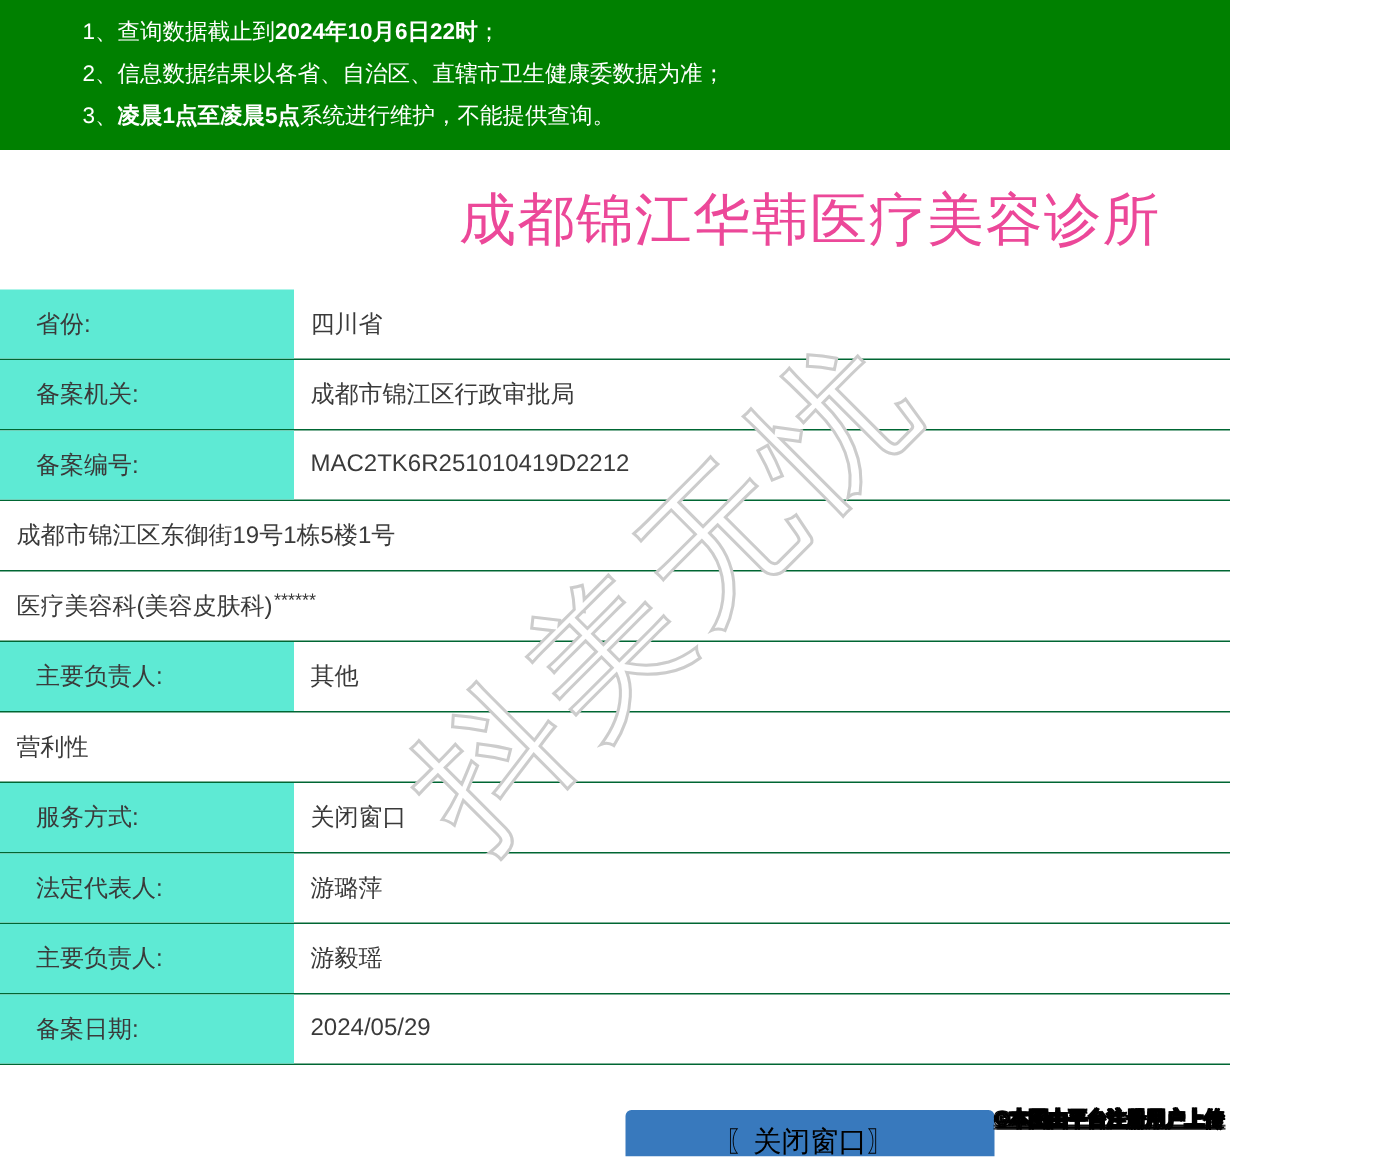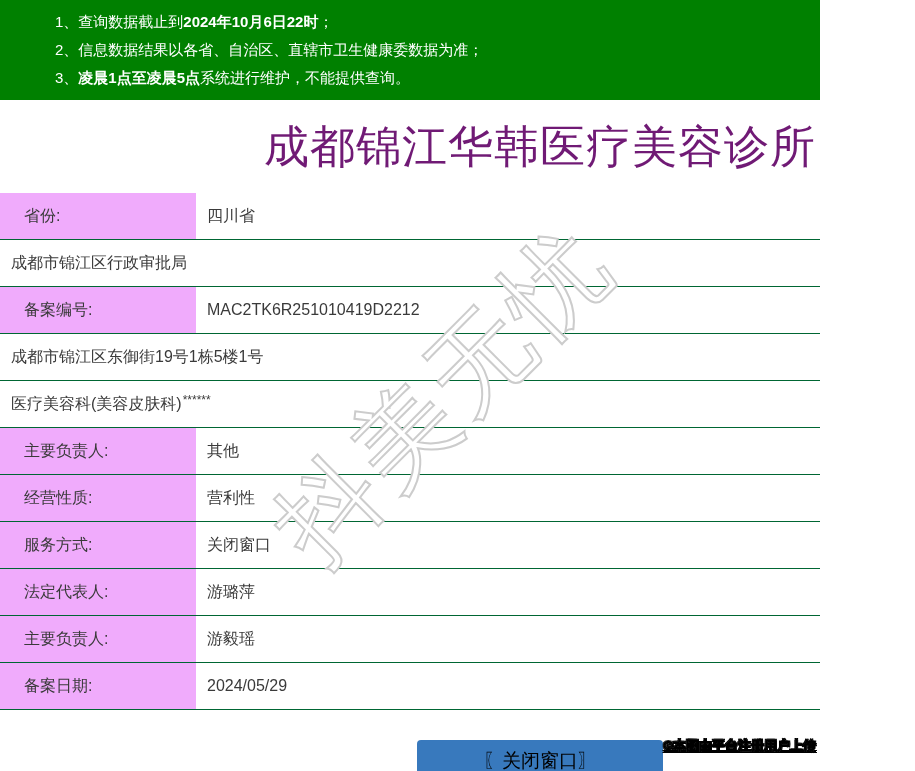--- a/index.html
+++ b/index.html
@@ -31,40 +31,40 @@
   .banner b { font-weight: bold; }
 
   
   .title-wrap {
     height: 93px;
     display: flex;
     align-items: center;
     justify-content: center;
   }
   .title {
-    font-size: 45px;
+    font-size: 38px;
     font-weight: 400;
-    color: #701a75;
+    color: #ec4899;
     letter-spacing: 1px;
   }
 
   
   .info-table { width: 100%; }
   .trow {
     display: flex;
     align-items: stretch;
     min-height: 47px;
     border-bottom: 1.5px solid #006633;
     font-size: 16px;
     color: #3a3a3a;
   }
   .tlabel {
     width: 196px;
     flex: 0 0 196px;
-    background: #f0abfc;
+    background: #5eead4;
     display: flex;
     align-items: center;
     padding-left: 24px;
   }
   .tvalue {
     flex: 1;
     display: flex;
     align-items: center;
     padding-left: 11px;
   }
@@ -145,20 +145,21 @@
 
     <div class="info-table">
       <div class="trow">
         <div class="tlabel">省份:</div>
         <div class="tvalue">
             <span>四川省</span>
             <sup></sup>
           </div>
       </div>
       <div class="trow">
+        <div class="tlabel">备案机关:</div>
         <div class="tvalue">
             <span>成都市锦江区行政审批局</span>
             <sup></sup>
           </div>
       </div>
       <div class="trow">
         <div class="tlabel">备案编号:</div>
         <div class="tvalue">
             <span>MAC2TK6R251010419D2212</span>
             <sup></sup>
@@ -177,21 +178,20 @@
           </div>
       </div>
       <div class="trow">
         <div class="tlabel">主要负责人:</div>
         <div class="tvalue">
             <span>其他</span>
             <sup></sup>
           </div>
       </div>
       <div class="trow">
-        <div class="tlabel">经营性质:</div>
         <div class="tvalue">
             <span>营利性</span>
             <sup></sup>
           </div>
       </div>
       <div class="trow">
         <div class="tlabel">服务方式:</div>
         <div class="tvalue">
             <span>关闭窗口</span>
             <sup></sup>

